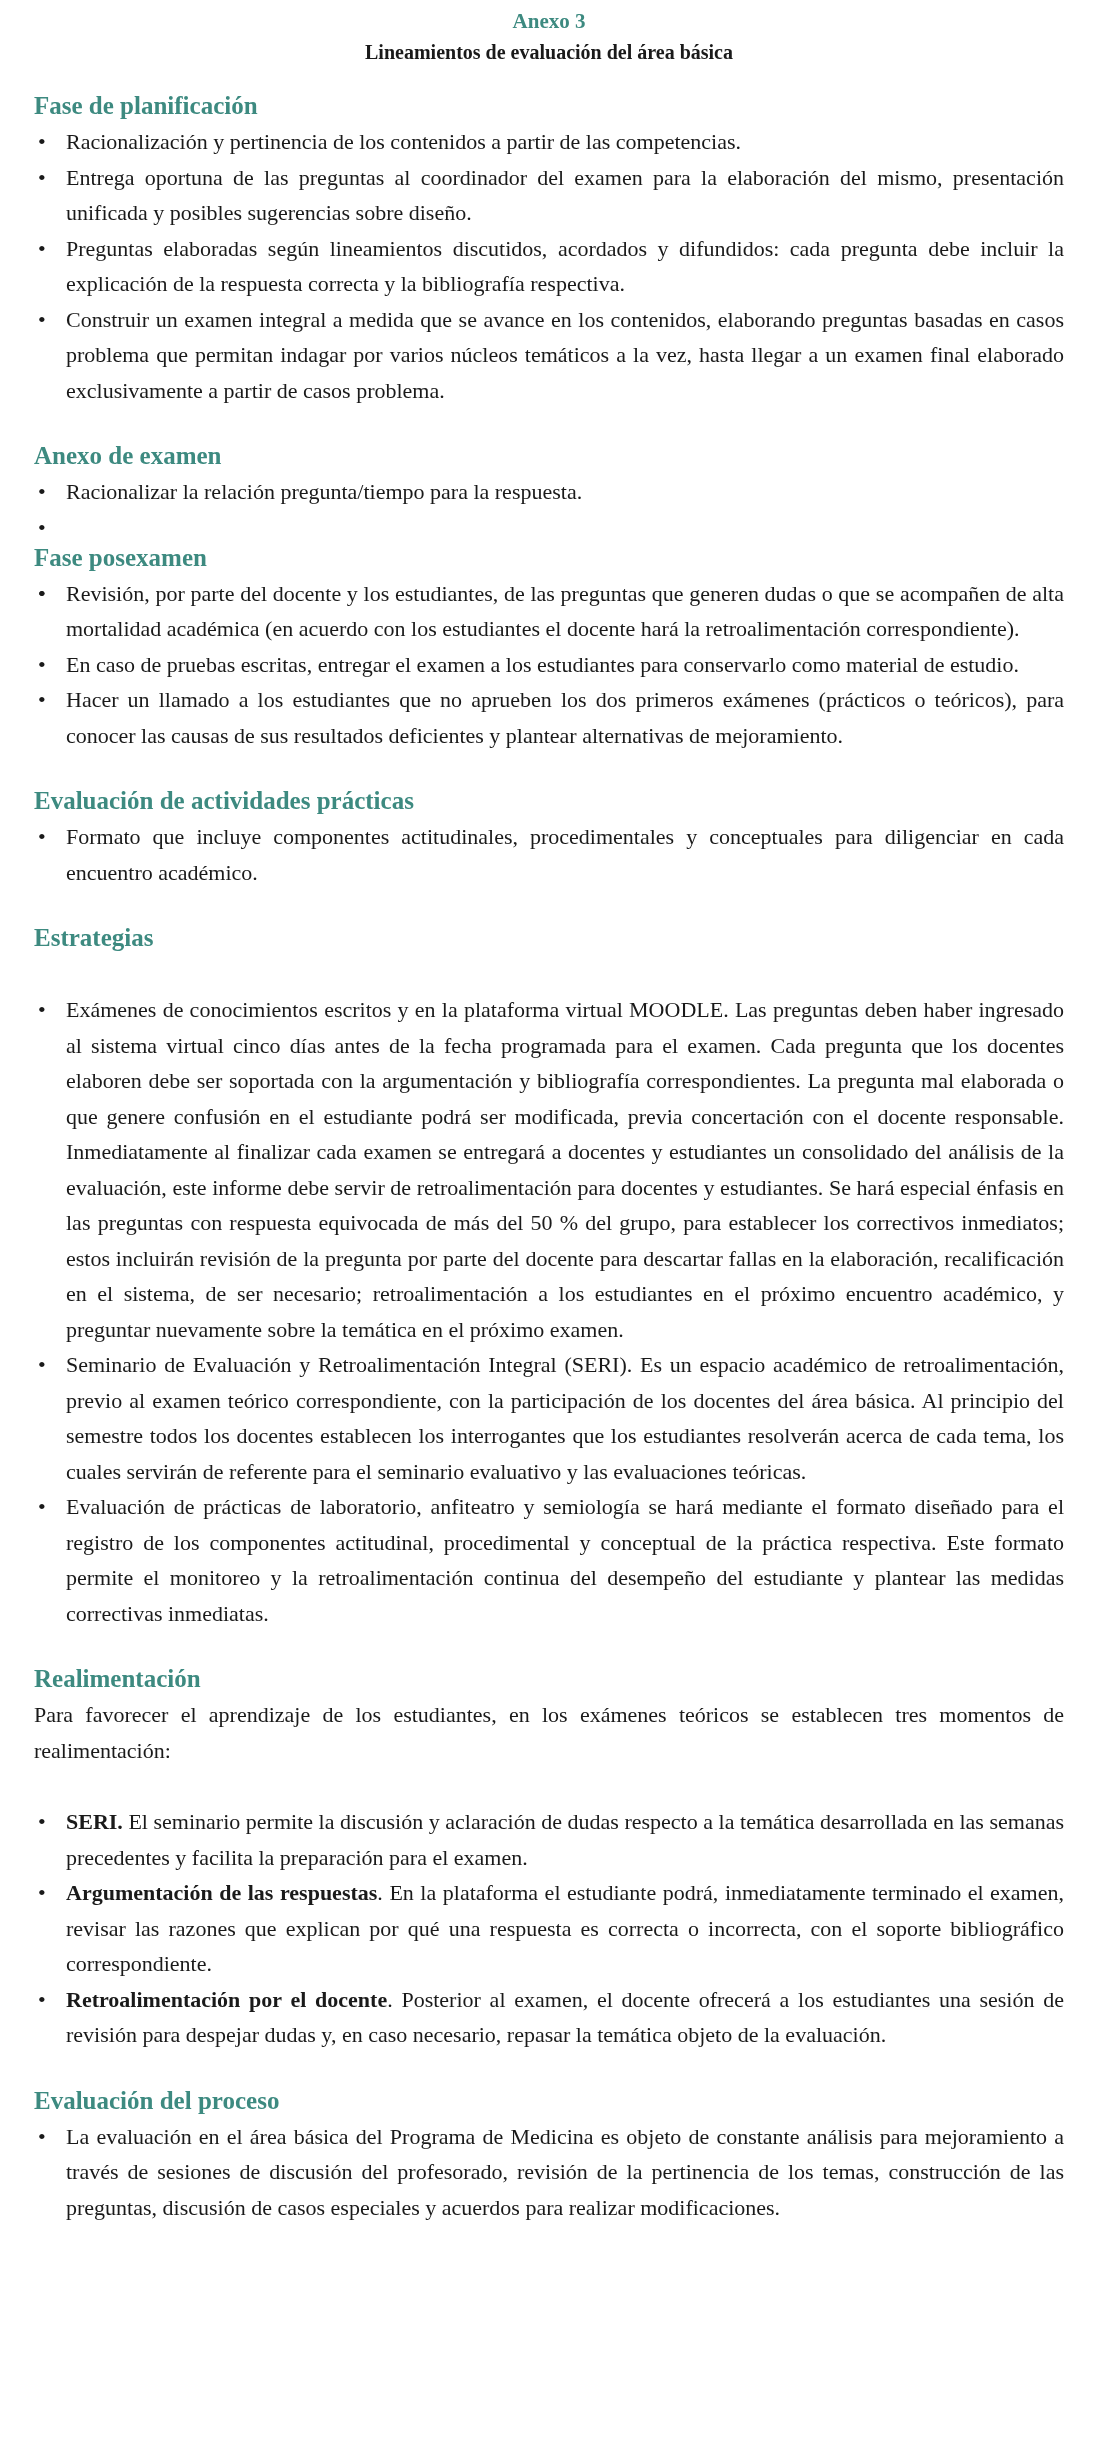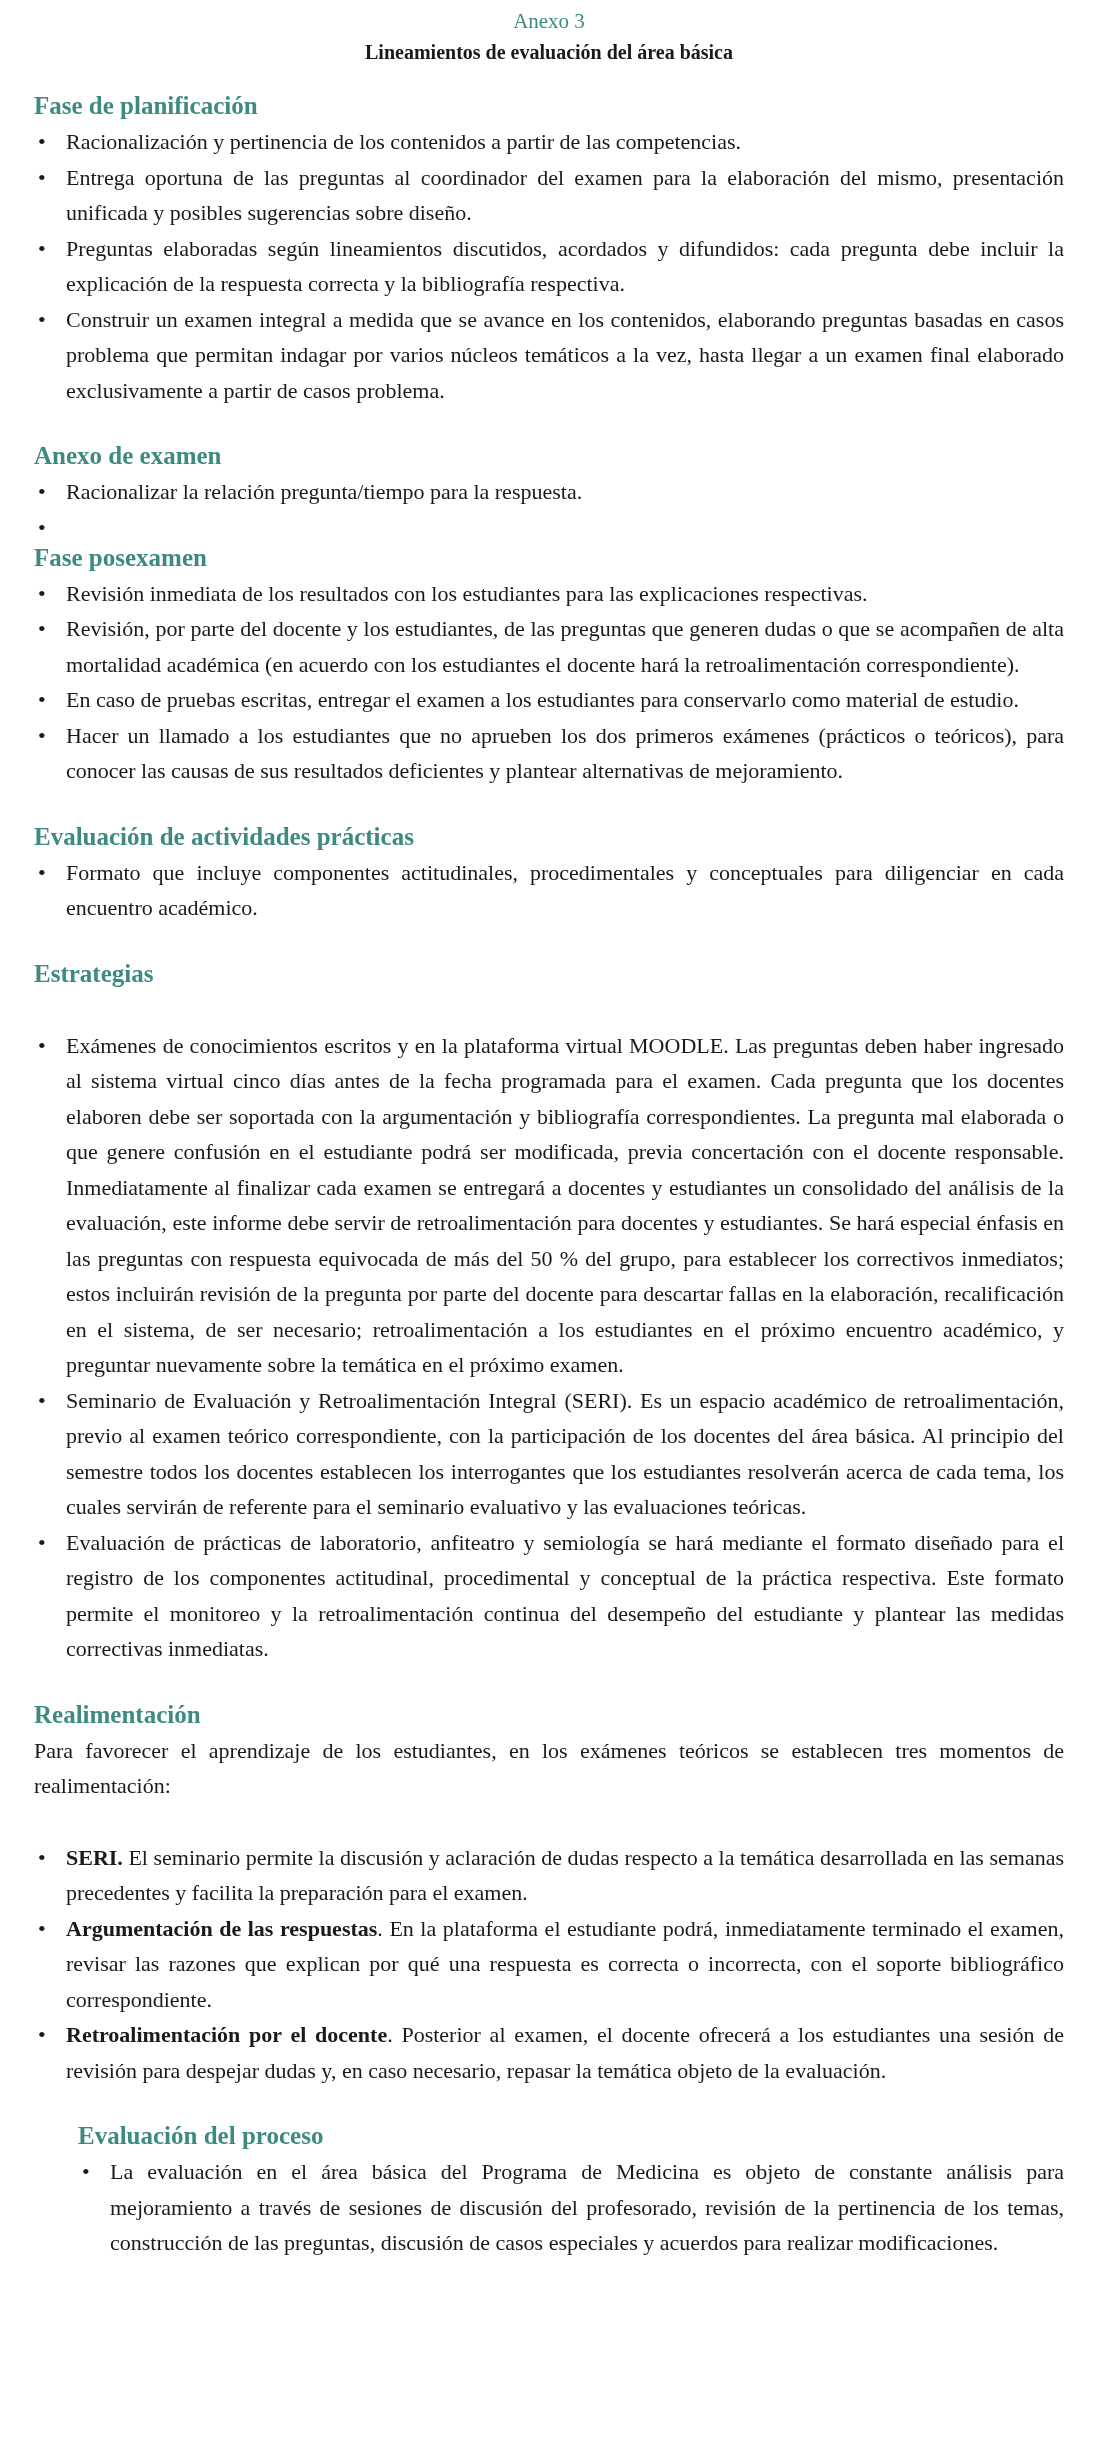--- a/index.html
+++ b/index.html
@@ -8,21 +8,21 @@
       height: 2460px;
       overflow: hidden;
       font-family: "Liberation Serif", "DejaVu Serif", serif;
       color: #1a1a1a;
     }
     .page { position: relative; padding: 0 34px 0 34px; }
     .annex {
       text-align: center;
       color: #3d8a80;
       font-size: 21px;
-      font-weight: normal;
+      font-weight: bold;
       padding-top: 6px;
       height: 30px;
       line-height: 30px;
     }
     .doc-title {
       text-align: center;
       font-size: 20px;
       font-weight: bold;
       height: 32px;
       line-height: 32px;
@@ -77,21 +77,21 @@
     <h2 class="section-heading">Anexo de examen</h2>
     <ul class="bullets">
       <li><span class="dot">•</span><span>Racionalizar la relación pregunta/tiempo para la respuesta.</span></li>
       <li><span class="dot">•</span></li>
     </ul>
   </section>
 
   <section style="margin-top:30px;font-family:Liberation Serif, serif;">
     <h2 class="section-heading">Fase posexamen</h2>
     <ul class="bullets">
-      <li><span class="dot">•</span><span>Revisión inmediata de los resultados con los estudiantes para las explicaciones respectivas.</span></li>
+      <li><span class="dot">•</span></li>
       <li><span class="dot">•</span><span>Revisión, por parte del docente y los estudiantes, de las preguntas que generen dudas o que se acompañen de alta mortalidad académica (en acuerdo con los estudiantes el docente hará la retroalimentación correspondiente).</span></li>
       <li><span class="dot">•</span><span>En caso de pruebas escritas, entregar el examen a los estudiantes para conservarlo como material de estudio.</span></li>
       <li><span class="dot">•</span><span>Hacer un llamado a los estudiantes que no aprueben los dos primeros exámenes (prácticos o teóricos), para conocer las causas de sus resultados deficientes y plantear alternativas de mejoramiento.</span></li>
     </ul>
   </section>
 
   <section style="margin-top:30px;">
     <h2 class="section-heading">Evaluación de actividades prácticas</h2>
     <ul class="bullets">
       <li><span class="dot">•</span><span>Formato que incluye componentes actitudinales, procedimentales y conceptuales para diligenciar en cada encuentro académico.</span></li>
@@ -110,19 +110,19 @@
   <section style="margin-top:30px;">
     <h2 class="section-heading">Realimentación</h2>
     <p class="para" style="margin-bottom:36px;">Para favorecer el aprendizaje de los estudiantes, en los exámenes teóricos se establecen tres momentos de realimentación:</p>
     <ul class="bullets">
       <li><span class="dot">•</span><b class="lead">SERI.</b><span> El seminario permite la discusión y aclaración de dudas respecto a la temática desarrollada en las semanas precedentes y facilita la preparación para el examen.</span></li>
       <li><span class="dot">•</span><b class="lead">Argumentación de las respuestas</b><span>. En la plataforma el estudiante podrá, inmediatamente terminado el examen, revisar las razones que explican por qué una respuesta es correcta o incorrecta, con el soporte bibliográfico correspondiente.</span></li>
       <li><span class="dot">•</span><b class="lead">Retroalimentación por el docente</b><span>. Posterior al examen, el docente ofrecerá a los estudiantes una sesión de revisión para despejar dudas y, en caso necesario, repasar la temática objeto de la evaluación.</span></li>
     </ul>
   </section>
 
-  <section style="margin-top:30px;margin-left:44px;">
+  <section style="margin-top:30px;">
     <h2 class="section-heading">Evaluación del proceso</h2>
     <ul class="bullets">
       <li><span class="dot">•</span><span>La evaluación en el área básica del Programa de Medicina es objeto de constante análisis para mejoramiento a través de sesiones de discusión del profesorado, revisión de la pertinencia de los temas, construcción de las preguntas, discusión de casos especiales y acuerdos para realizar modificaciones.</span></li>
     </ul>
   </section>
 </div>
 
 </body></html>

